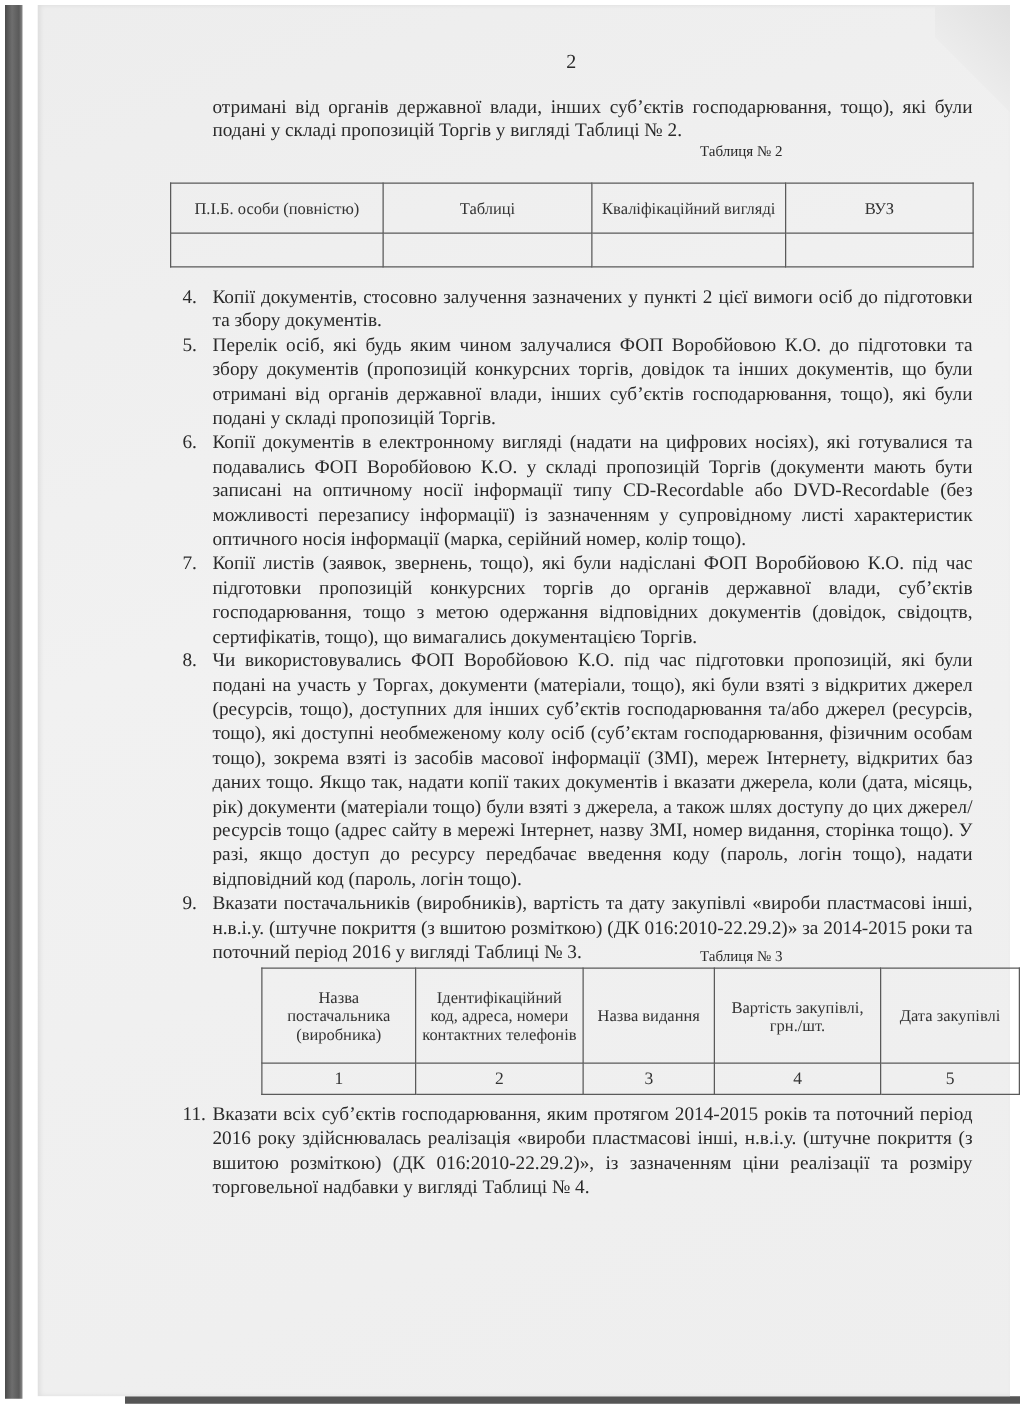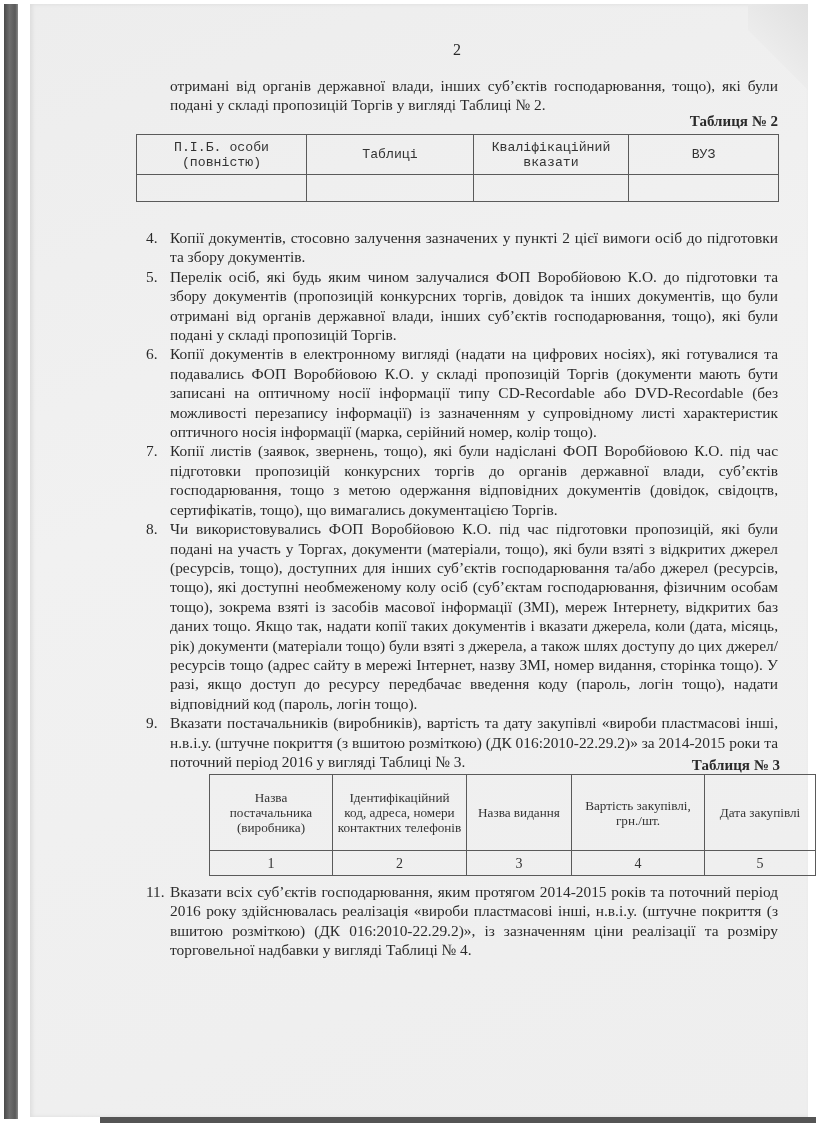--- a/index.html
+++ b/index.html
@@ -25,32 +25,32 @@
   .page-corner {
     position: absolute; right: 0; top: 0; width: 60px; height: 110px;
     background: linear-gradient(225deg, #e0e0e0 0%, #ececec 50%, transparent 51%);
   }
   .page-number {
     position: absolute; left: 453px; top: 41px; font-size: 16px; line-height: 18px;
   }
   .text { font-size: 15.4px; line-height: 19.4px; text-align: justify; }
   .intro { position: absolute; left: 170px; top: 76px; width: 608px; }
   .table-caption {
-    position: absolute; font-size: 15px; line-height: 18px; text-align: right; font-weight: bold;
+    position: absolute; font-size: 12px; line-height: 18px; 
   }
   .caption-2 { left: 560px; top: 112px; width: 218px; }
   .caption-3 { left: 560px; top: 756px; width: 220px; }
   table.doc-table {
     position: absolute; border-collapse: collapse; table-layout: fixed;
     font-size: 13.2px; line-height: 15px; color: #333;
   }
   table.doc-table td {
     border: 1px solid #5a5a5a; text-align: center; vertical-align: middle; padding: 0 4px;
   }
-  .table-2 { left: 136px; top: 134px; width: 642px; font-family: Liberation Mono, monospace; }
+  .table-2 { left: 136px; top: 146px; width: 642px; }
   .table-2 .hdr td { height: 39px; }
   .table-2 .row td { height: 26px; }
   .table-3 { left: 173px; top: 774px; width: 606px; margin-left: 36px; }
   .table-3 .hdr td { height: 75px; }
   .table-3 .row td { height: 24px; font-size: 14px; }
   ol.items {
     position: absolute; margin: 0; padding: 0; list-style: none;
     left: 146px; width: 632px;
   }
   ol.items li { position: relative; padding-left: 24px; }
@@ -77,21 +77,21 @@
   <colgroup>
       <col style="width:170px">
       <col style="width:167px">
       <col style="width:155px">
       <col style="width:150px">
     </colgroup>
   <tbody>
       <tr class="hdr">
     <td>П.І.Б. особи (повністю)</td>
     <td>Таблиці</td>
-    <td>Кваліфікаційний вказати</td>
+    <td>Кваліфікаційний вигляді</td>
     <td>ВУЗ</td>
   </tr>
   <tr class="row">
     <td></td>
     <td></td>
     <td></td>
     <td></td>
   </tr>
 </tbody>
   </table>

